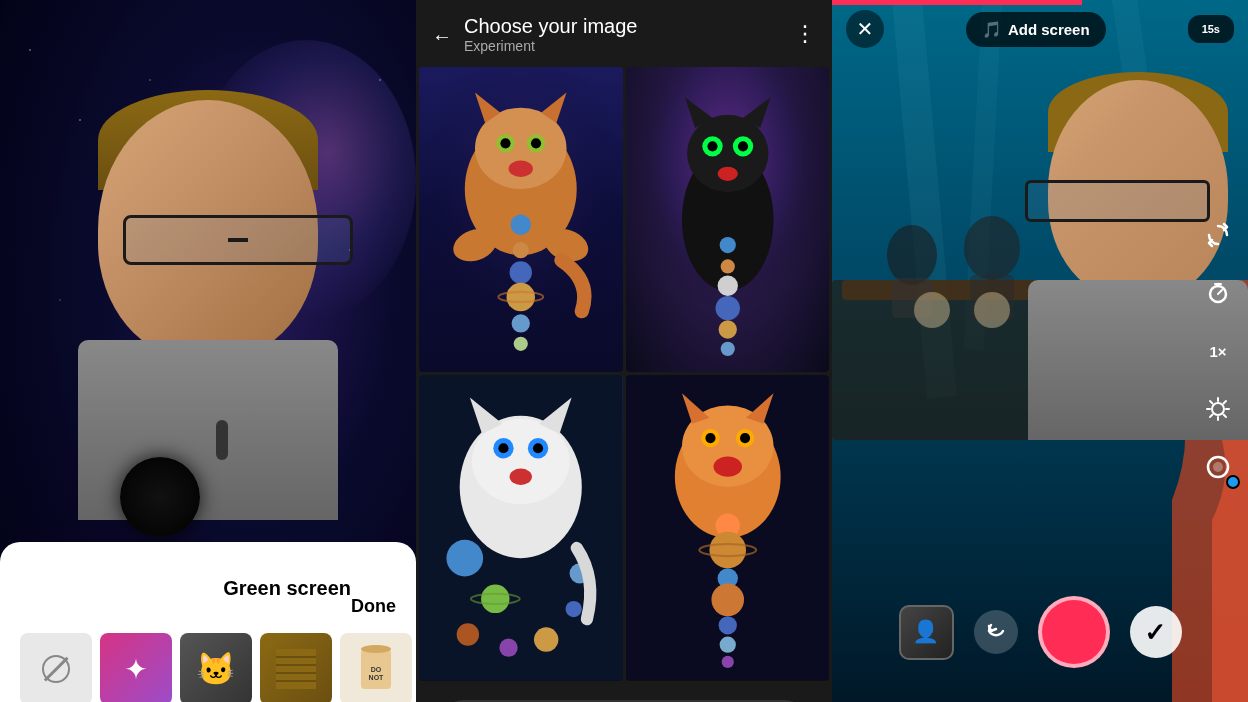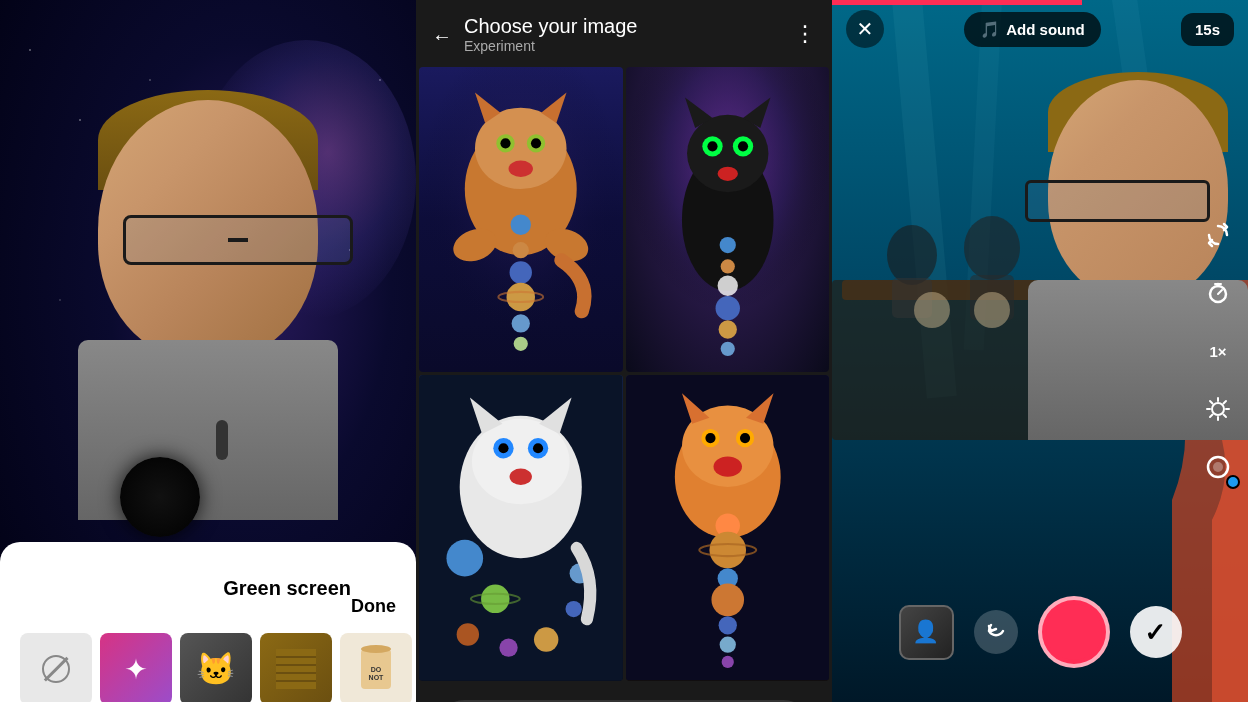--- a/index.html
+++ b/index.html
@@ -416,21 +416,21 @@
       cursor: pointer;
     }
     .music-icon {
       font-size: 16px;
     }
     .timer-badge {
       background: rgba(0,0,0,0.7);
       color: #fff;
       border-radius: 12px;
       padding: 8px 14px;
-      font-size: 15px;
+      font-size: 11px;
       font-weight: 600;
       text-align: center;
     }
 
     
     .right-sidebar-icons {
       position: absolute;
       right: 10px;
       top: 50%;
       transform: translateY(-50%);
@@ -785,21 +785,21 @@
   </div>
 
   <div class="top-red-bar"></div>
 
   <div class="right-header">
     <div class="close-btn">
       <span>✕</span>
     </div>
     <div class="add-sound-btn">
       <span class="music-icon">🎵</span>
-      <span>Add sound</span>
+      <span>Add screen</span>
     </div>
     <div class="timer-badge">15s</div>
   </div>
 
   <div class="right-sidebar-icons">
     <div class="sidebar-icon-btn">
       <svg width="26" height="26" viewBox="0 0 26 26">
         <path d="M 13 4 A 9 9 0 0 1 22 13" fill="none" stroke="white" stroke-width="2.5" stroke-linecap="round"></path>
         <polyline points="19,2 22,5 19,8" fill="none" stroke="white" stroke-width="2.5" stroke-linecap="round" stroke-linejoin="round"></polyline>
         <path d="M 13 22 A 9 9 0 0 1 4 13" fill="none" stroke="white" stroke-width="2.5" stroke-linecap="round"></path>

